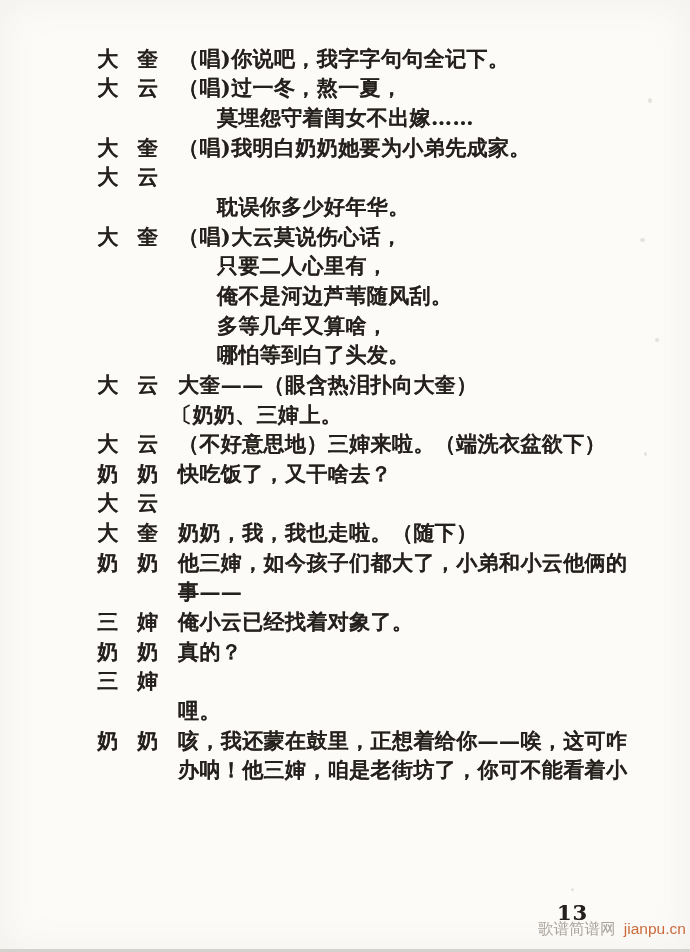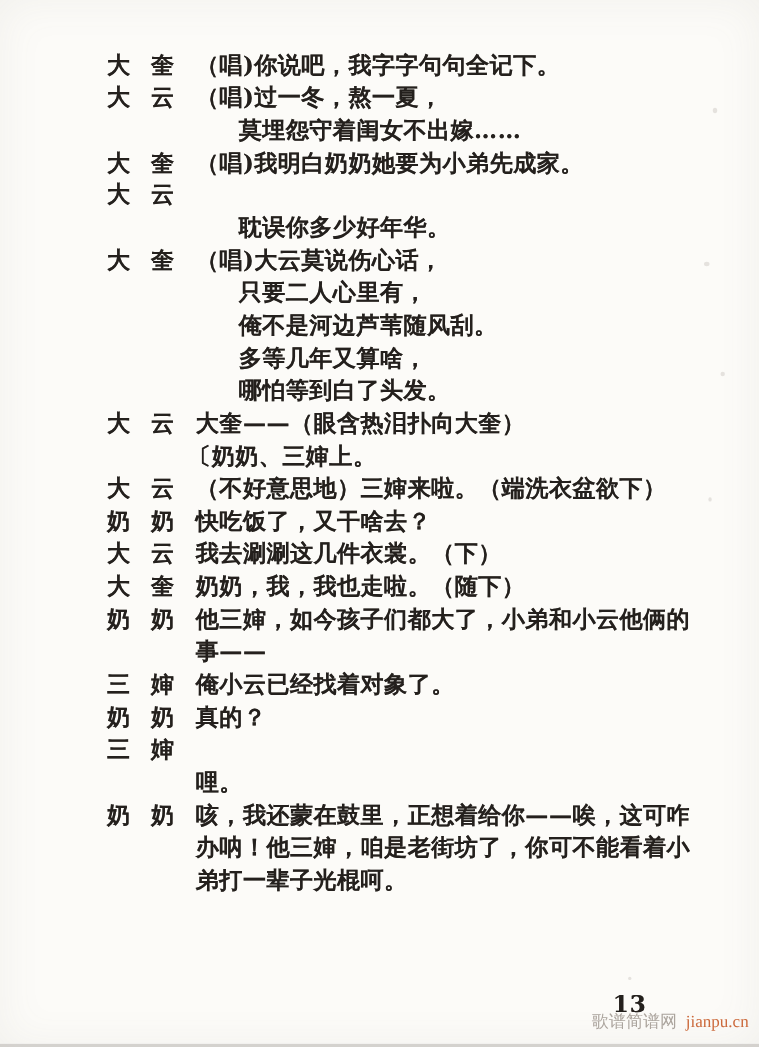--- a/index.html
+++ b/index.html
@@ -50,21 +50,21 @@
     left: 557px;
     top: 900px;
     font-size: 21px;
     letter-spacing: 1px;
     text-shadow: 0 0 0.6px rgba(20,16,12,0.6);
   }
   .watermark {
     position: absolute;
     left: 538px;
     top: 919px;
-    font-family: Liberation Serif, serif;
+    font-family: Liberation Sans, sans-serif;
     font-size: 15.5px;
     font-weight: 400;
     white-space: nowrap;
   }
   .wm-name { color: #aba49d; }
   .wm-url  { color: #cc6a3c; margin-left: 4px; }
   .scan-edge-bottom {
     position: absolute;
     left: 0;
     bottom: 0;
@@ -193,21 +193,20 @@
         <span class="n1">奶</span>
         <span class="n2">奶</span>
       </span>
       <span class="text">快吃饭了，又干啥去？</span>
     </div>
       <div class="line indent-base">
       <span class="name">
         <span class="n1">大</span>
         <span class="n2">云</span>
       </span>
-      <span class="text">我去涮涮这几件衣裳。（下）</span>
     </div>
       <div class="line indent-base">
       <span class="name">
         <span class="n1">大</span>
         <span class="n2">奎</span>
       </span>
       <span class="text">奶奶，我，我也走啦。（随下）</span>
     </div>
       <div class="line indent-base">
       <span class="name">
@@ -256,27 +255,20 @@
         <span class="n2">奶</span>
       </span>
       <span class="text">咳，我还蒙在鼓里，正想着给你——唉，这可咋</span>
     </div>
       <div class="line indent-base">
       <span class="name">
         <span class="n1"></span>
         <span class="n2"></span>
       </span>
       <span class="text">办呐！他三婶，咱是老街坊了，你可不能看着小</span>
-    </div>
-      <div class="line indent-base">
-      <span class="name">
-        <span class="n1"></span>
-        <span class="n2"></span>
-      </span>
-      <span class="text">弟打一辈子光棍呵。</span>
     </div>
     </div>
 
   <div class="page-number">13</div>
 
   <div class="watermark">
     <span class="wm-name">歌谱简谱网</span>
     <span class="wm-url">jianpu.cn</span>
   </div>
 

